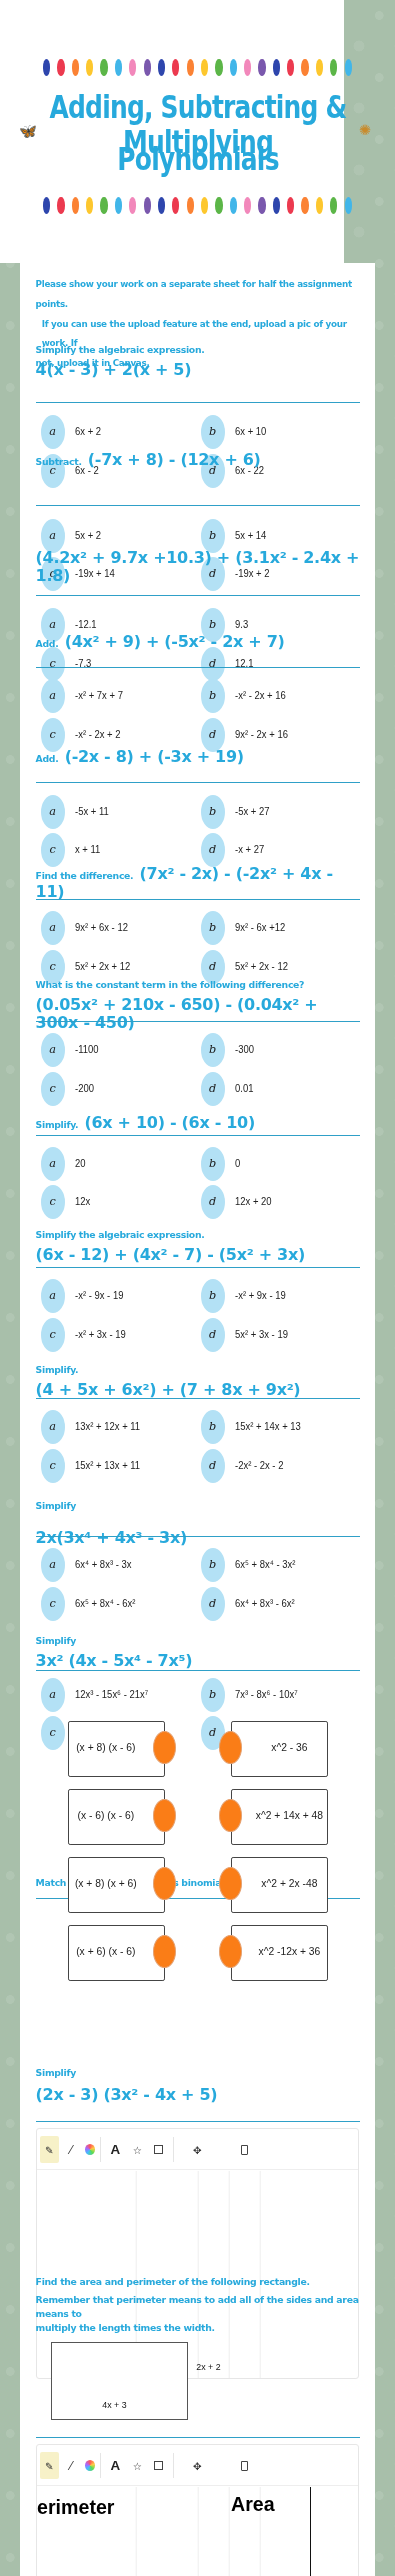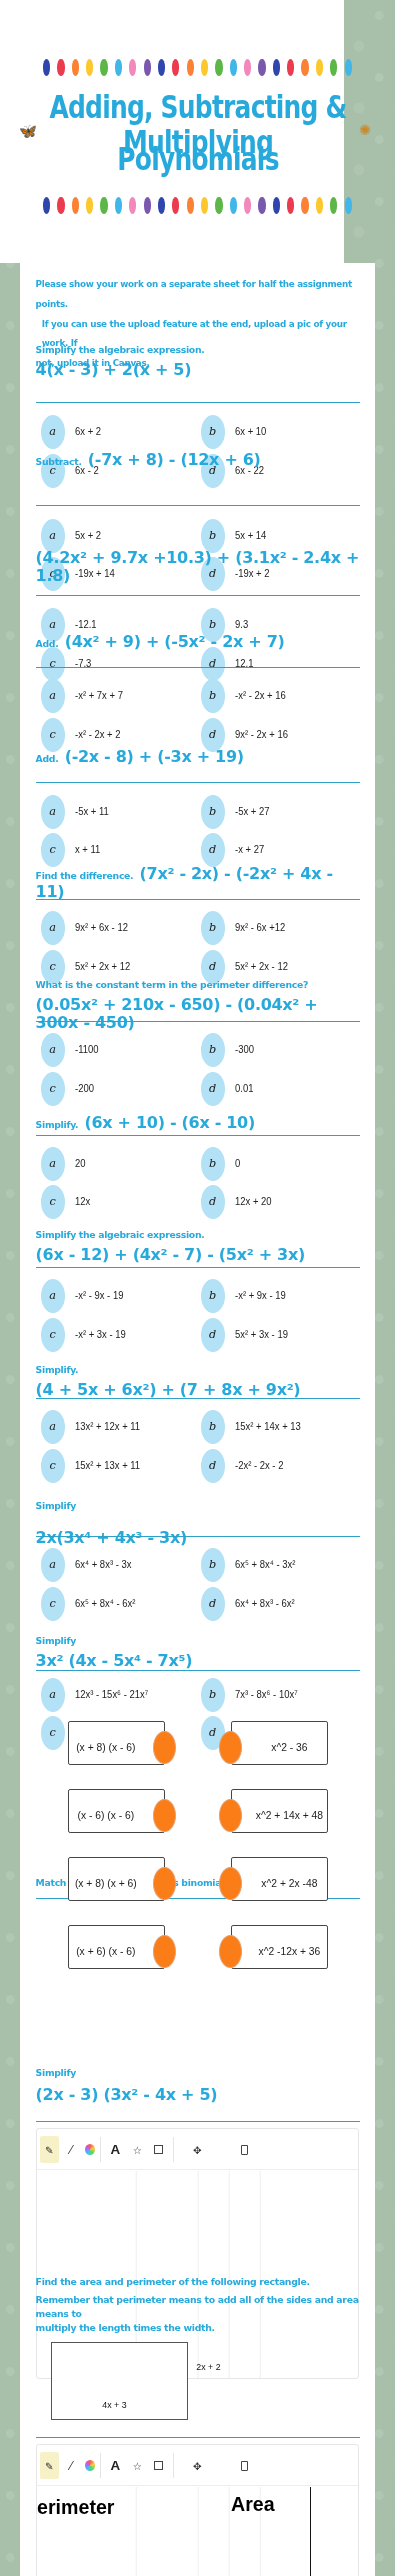--- a/index.html
+++ b/index.html
@@ -52,21 +52,21 @@
     position: absolute; left: 0; top: 0; width: 24px; height: 34px; border-radius: 50%;
     background: #b3e1f5; color: #1a1a1a; text-align: center; line-height: 34px;
     font-family: "DejaVu Serif", serif; font-size: 11.3px; font-style: italic;
   }
   .choice-text {
     position: absolute; left: 34px; top: 0; line-height: 34px;
     font-family: "Liberation Sans", sans-serif; font-size: 10.3px; color: #222;
     transform: scaleX(0.92); transform-origin: left center;
   }
   .match-box {
-    position: absolute; width: 97px; height: 44px; border: 0.8px solid #444;
+    position: absolute; width: 97px; height: 56px; border: 0.8px solid #444;
     border-radius: 2.1px; background: #fff; text-align: center; line-height: 52px;
     font-family: "Liberation Sans", sans-serif; font-size: 10.3px; color: #222;
   }
   .match-dot {
     position: absolute; width: 23px; height: 33px; border-radius: 50%;
     background: #fa7d17; border: 0.5px solid #e4a070;
   }
   .draw {
     position: absolute; left: 16.5px; width: 323px;
     border: 0.8px solid #e6e6e6; border-radius: 3.1px; background: #fff; overflow: hidden;
@@ -267,21 +267,21 @@
       </div>
       <div class="choice" style="left:21px;top:687px;">
         <div class="bubble">c</div>
         <div class="choice-text">5x² + 2x + 12</div>
       </div>
       <div class="choice" style="left:181px;top:687px;">
         <div class="bubble">d</div>
         <div class="choice-text">5x² + 2x - 12</div>
       </div>
       <div class="block" style="top:715px;">
-        <div><span class="q-title">What is the constant term in the perimeter difference?</span></div>
+        <div><span class="q-title">What is the constant term in the following difference?</span></div>
         <div style="margin-top: 4.1px;"><span class="q-expr">(0.05x² + 210x - 650) - (0.04x²  + 300x - 450)</span></div>
       </div>
       <div class="q-line" style="top:758px;"></div>
       <div class="choice" style="left:21px;top:770px;">
         <div class="bubble">a</div>
         <div class="choice-text">-1100</div>
       </div>
       <div class="choice" style="left:181px;top:770px;">
         <div class="bubble">b</div>
         <div class="choice-text">-300</div>

